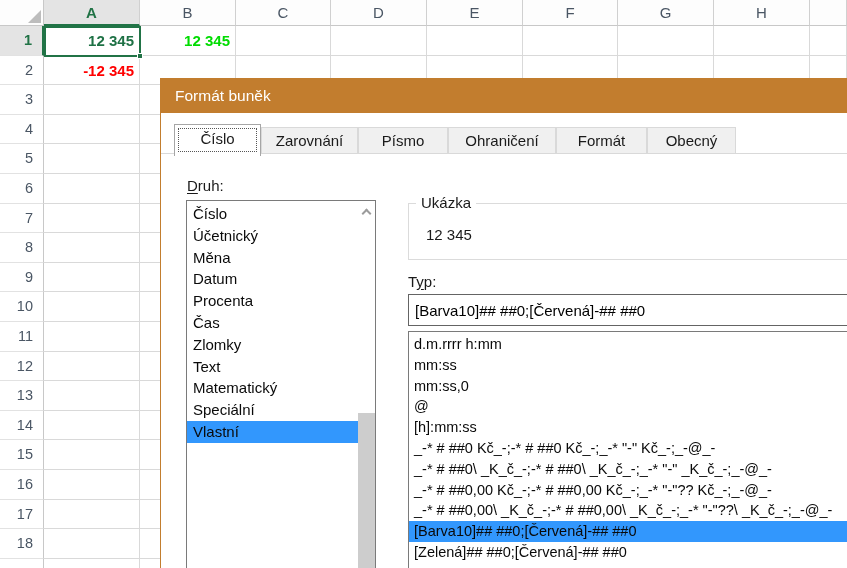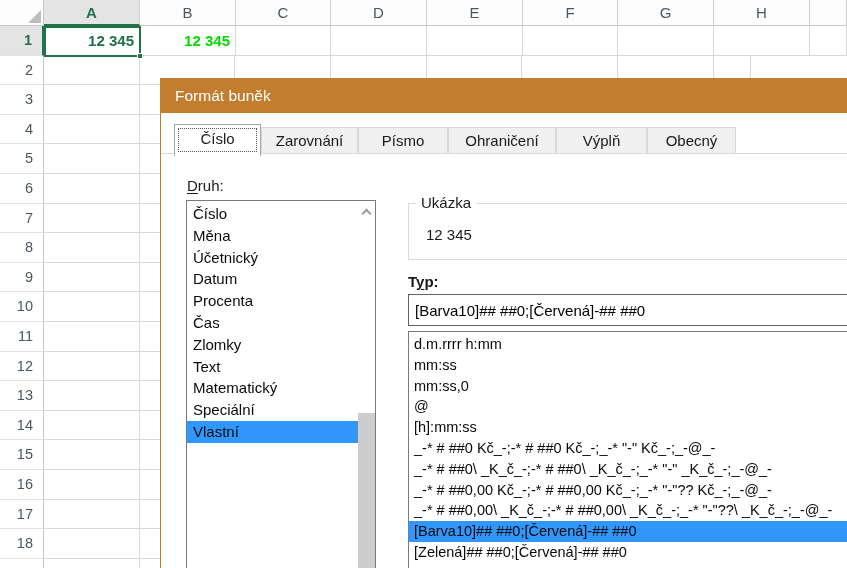--- a/index.html
+++ b/index.html
@@ -94,20 +94,21 @@
           <div class="cell" style="width: 95px;"></div>
           <div class="cell" style="width: 96px;"></div>
           <div class="cell" style="width: 96px;"></div>
           <div class="cell" style="width: 95px;"></div>
           <div class="cell" style="width: 96px;"></div>
           <div class="cell" style="width: 96px;"></div>
           <div class="cell" style="width: 37px;"></div>
         </div>
         <div class="row">
           <div class="rn">2</div>
+          <div class="cell" style="width: 96px; color: rgb(255, 0, 0); font-weight: bold; text-align: right;">-12 345</div>
           <div class="cell" style="width: 96px;"></div>
           <div class="cell" style="width: 95px;"></div>
           <div class="cell" style="width: 96px;"></div>
           <div class="cell" style="width: 96px;"></div>
           <div class="cell" style="width: 95px;"></div>
           <div class="cell" style="width: 96px;"></div>
           <div class="cell" style="width: 96px;"></div>
           <div class="cell" style="width: 37px;"></div>
         </div>
         <div class="row">
@@ -322,52 +323,52 @@
 
   <div id="dialog">
     <div id="titlebar">Formát buněk</div>
 
     <div id="tabline"></div>
     <div id="tabs">
         <div class="tab active" style="left: 13px; width: 87px;"><span>Číslo</span><div class="focusbox"></div></div>
         <div class="tab" style="left: 100px; width: 97px;"><span>Zarovnání</span></div>
         <div class="tab" style="left: 197px; width: 90px;"><span>Písmo</span></div>
         <div class="tab" style="left: 287px; width: 108px;"><span>Ohraničení</span></div>
-        <div class="tab" style="left: 395px; width: 91px;"><span>Výplň</span></div>
+        <div class="tab" style="left: 395px; width: 91px;"><span>Formát</span></div>
         <div class="tab" style="left: 486px; width: 89px;"><span>Obecný</span></div>
       </div>
 
     <div class="dlabel" style="left:26px; top:99px;"><span class="u">D</span><span>ruh:</span></div>
 
     <div id="druhlist">
       <div id="druhitems">
           <div class="item">Číslo</div>
+          <div class="item">Účetnický</div>
           <div class="item">Měna</div>
-          <div class="item">Účetnický</div>
           <div class="item">Datum</div>
           <div class="item">Procenta</div>
           <div class="item">Čas</div>
           <div class="item">Zlomky</div>
           <div class="item">Text</div>
           <div class="item">Matematický</div>
           <div class="item">Speciální</div>
           <div class="item sel">Vlastní</div>
         </div>
       <div id="druhscroll">
         <div class="chev"></div>
         <div class="thumb"></div>
       </div>
     </div>
 
     <div id="ukazka">
       <div class="glabel">Ukázka</div>
       <div class="gvalue">12 345</div>
     </div>
 
-    <div class="dlabel" style="left:247px; top:195px;font-weight:bold;"><span>T</span><span class="u">y</span><span>p:</span></div>
+    <div class="dlabel" style="left:247px; top:195px;"><span>T</span><span class="u">y</span><span>p:</span></div>
 
     <input id="typinput" readonly="" value="[Barva10]## ##0;[Červená]-## ##0" style="">
 
     <div id="typlist">
         <div class="item">d.m.rrrr h:mm</div>
         <div class="item">mm:ss</div>
         <div class="item">mm:ss,0</div>
         <div class="item">@</div>
         <div class="item">[h]:mm:ss</div>
         <div class="item">_-* # ##0 Kč_-;-* # ##0 Kč_-;_-* "-" Kč_-;_-@_-</div>

